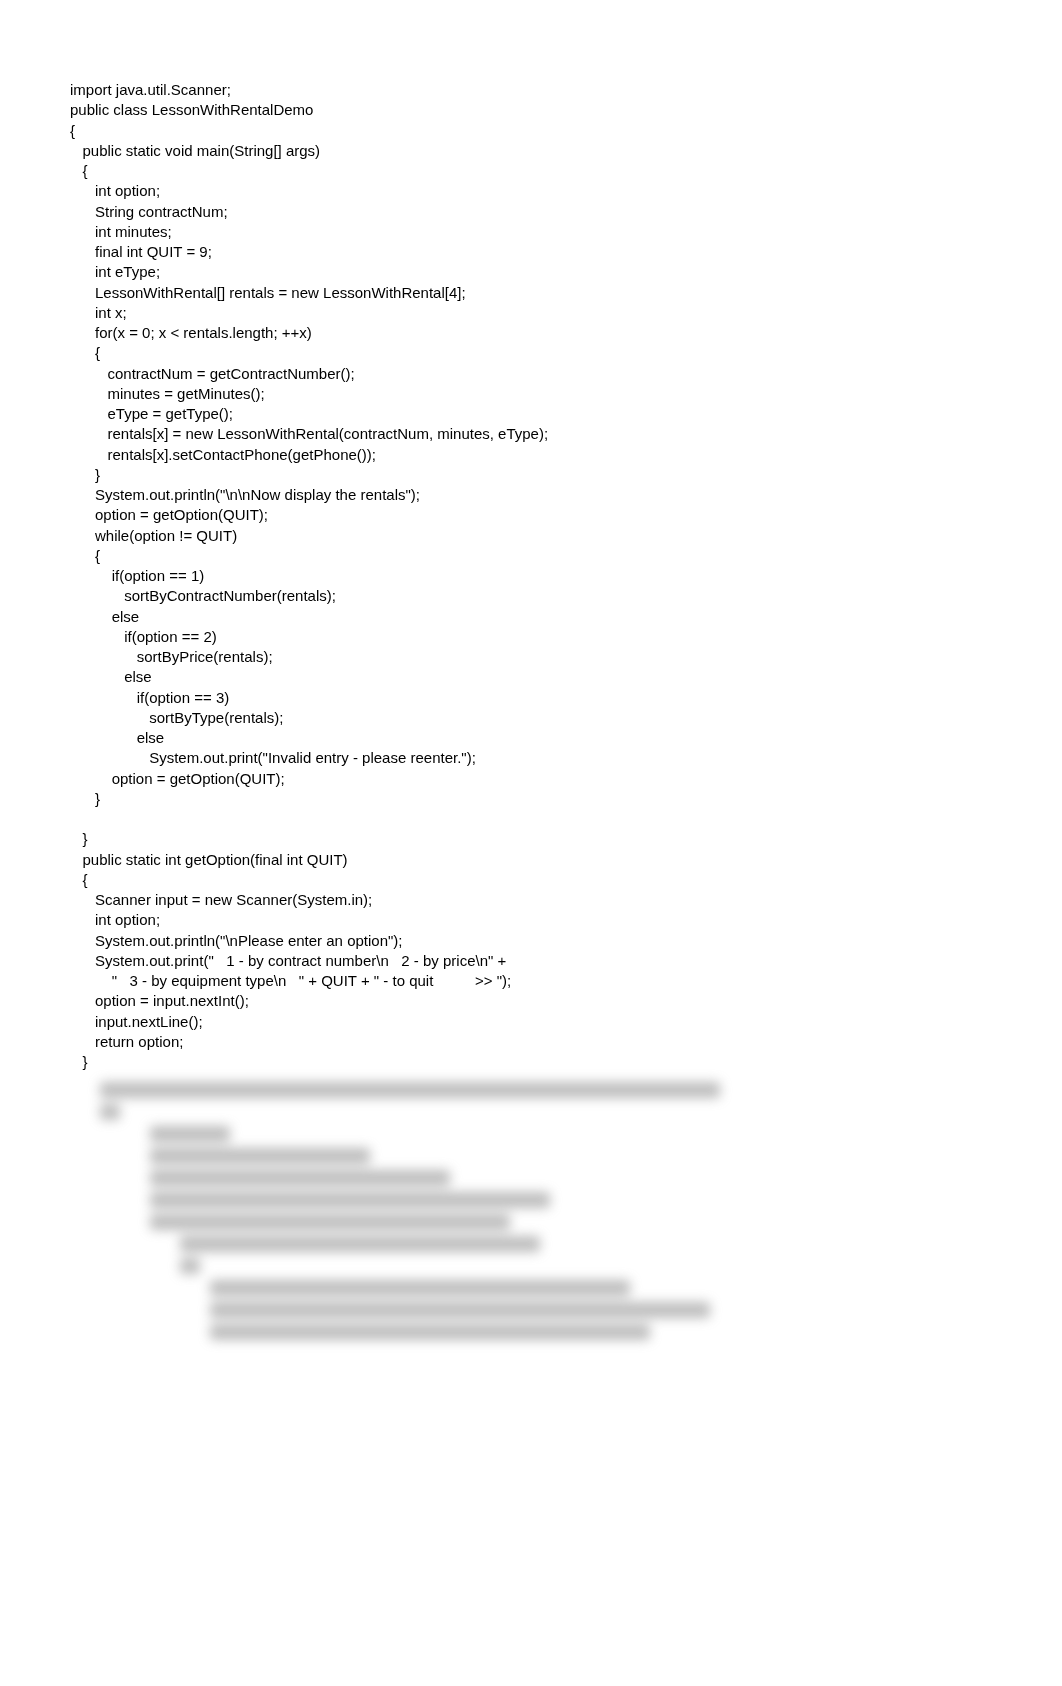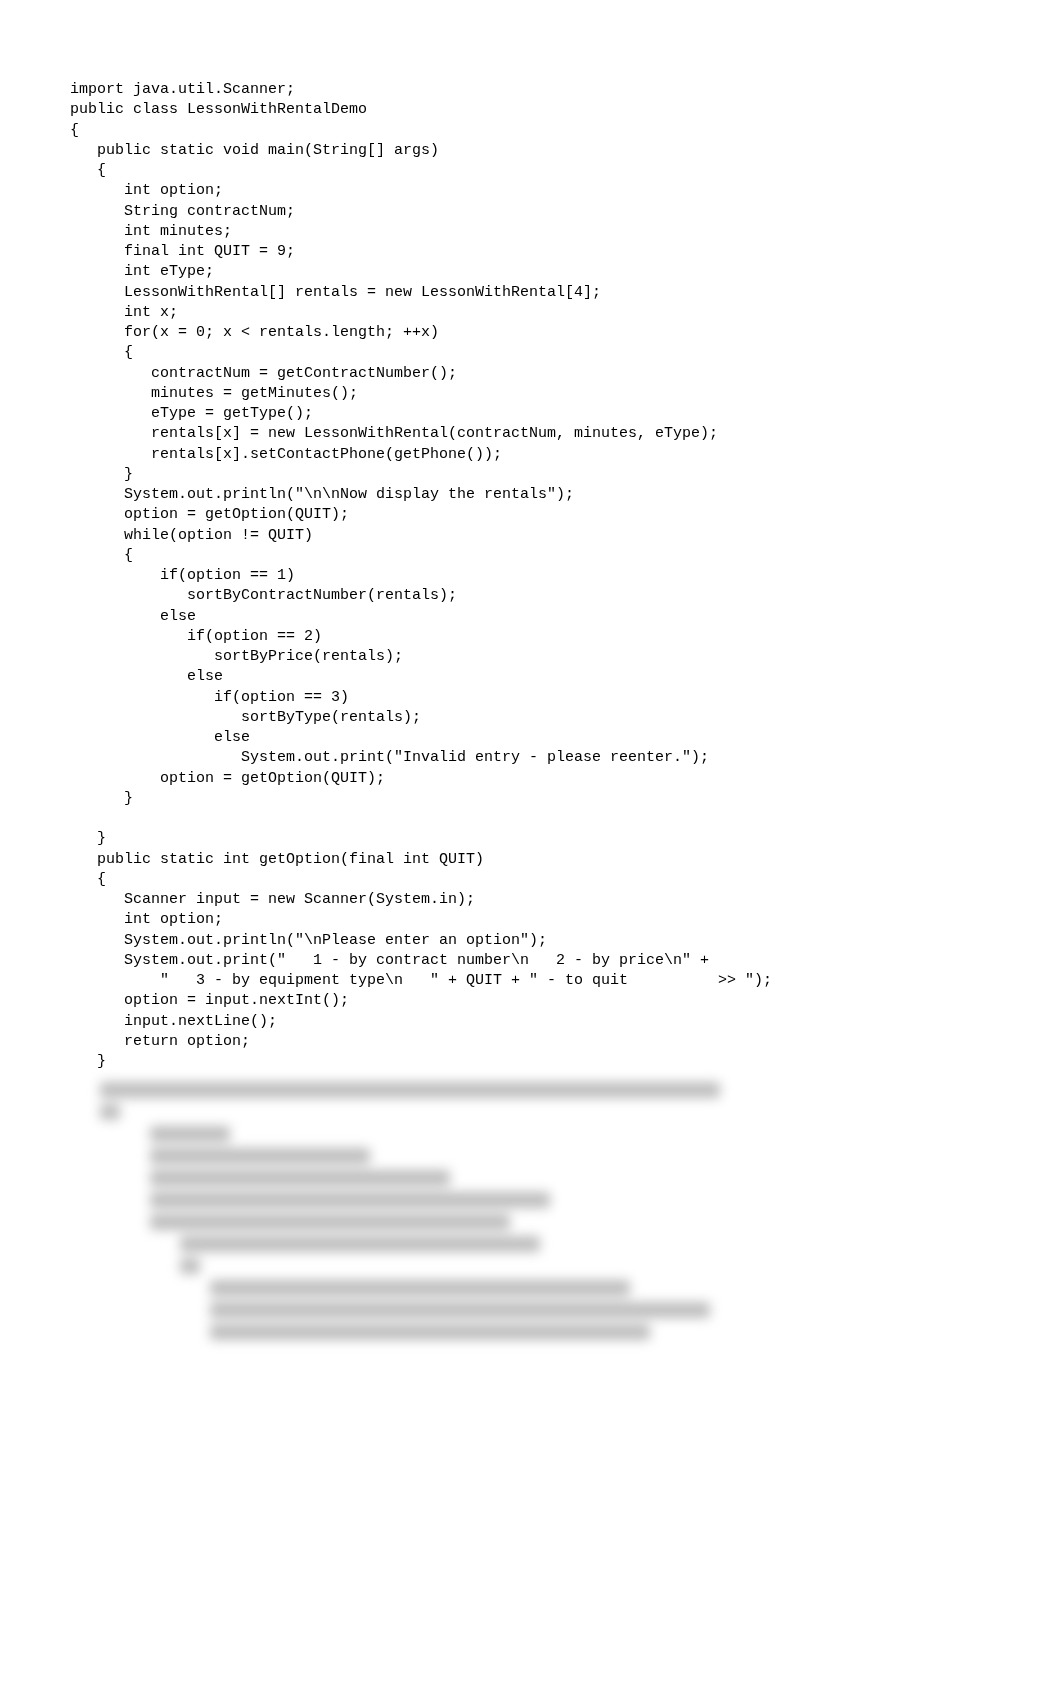--- a/index.html
+++ b/index.html
@@ -8,21 +8,21 @@
       padding: 80px 70px;
       font-family: "Courier New", Courier, monospace;
       font-size: 15px;
       line-height: 1.35;
       color: #000000;
       width: 1062px;
       box-sizing: border-box;
     }
     pre {
       margin: 0;
-      font-family: Liberation Mono, monospace;
+      font-family: Liberation Sans, sans-serif;
       white-space: pre;
     }
     .blurred-section {
       filter: blur(6px);
       opacity: 0.55;
       margin-top: 10px;
       user-select: none;
     }
     .blur-line {
       height: 16px;

